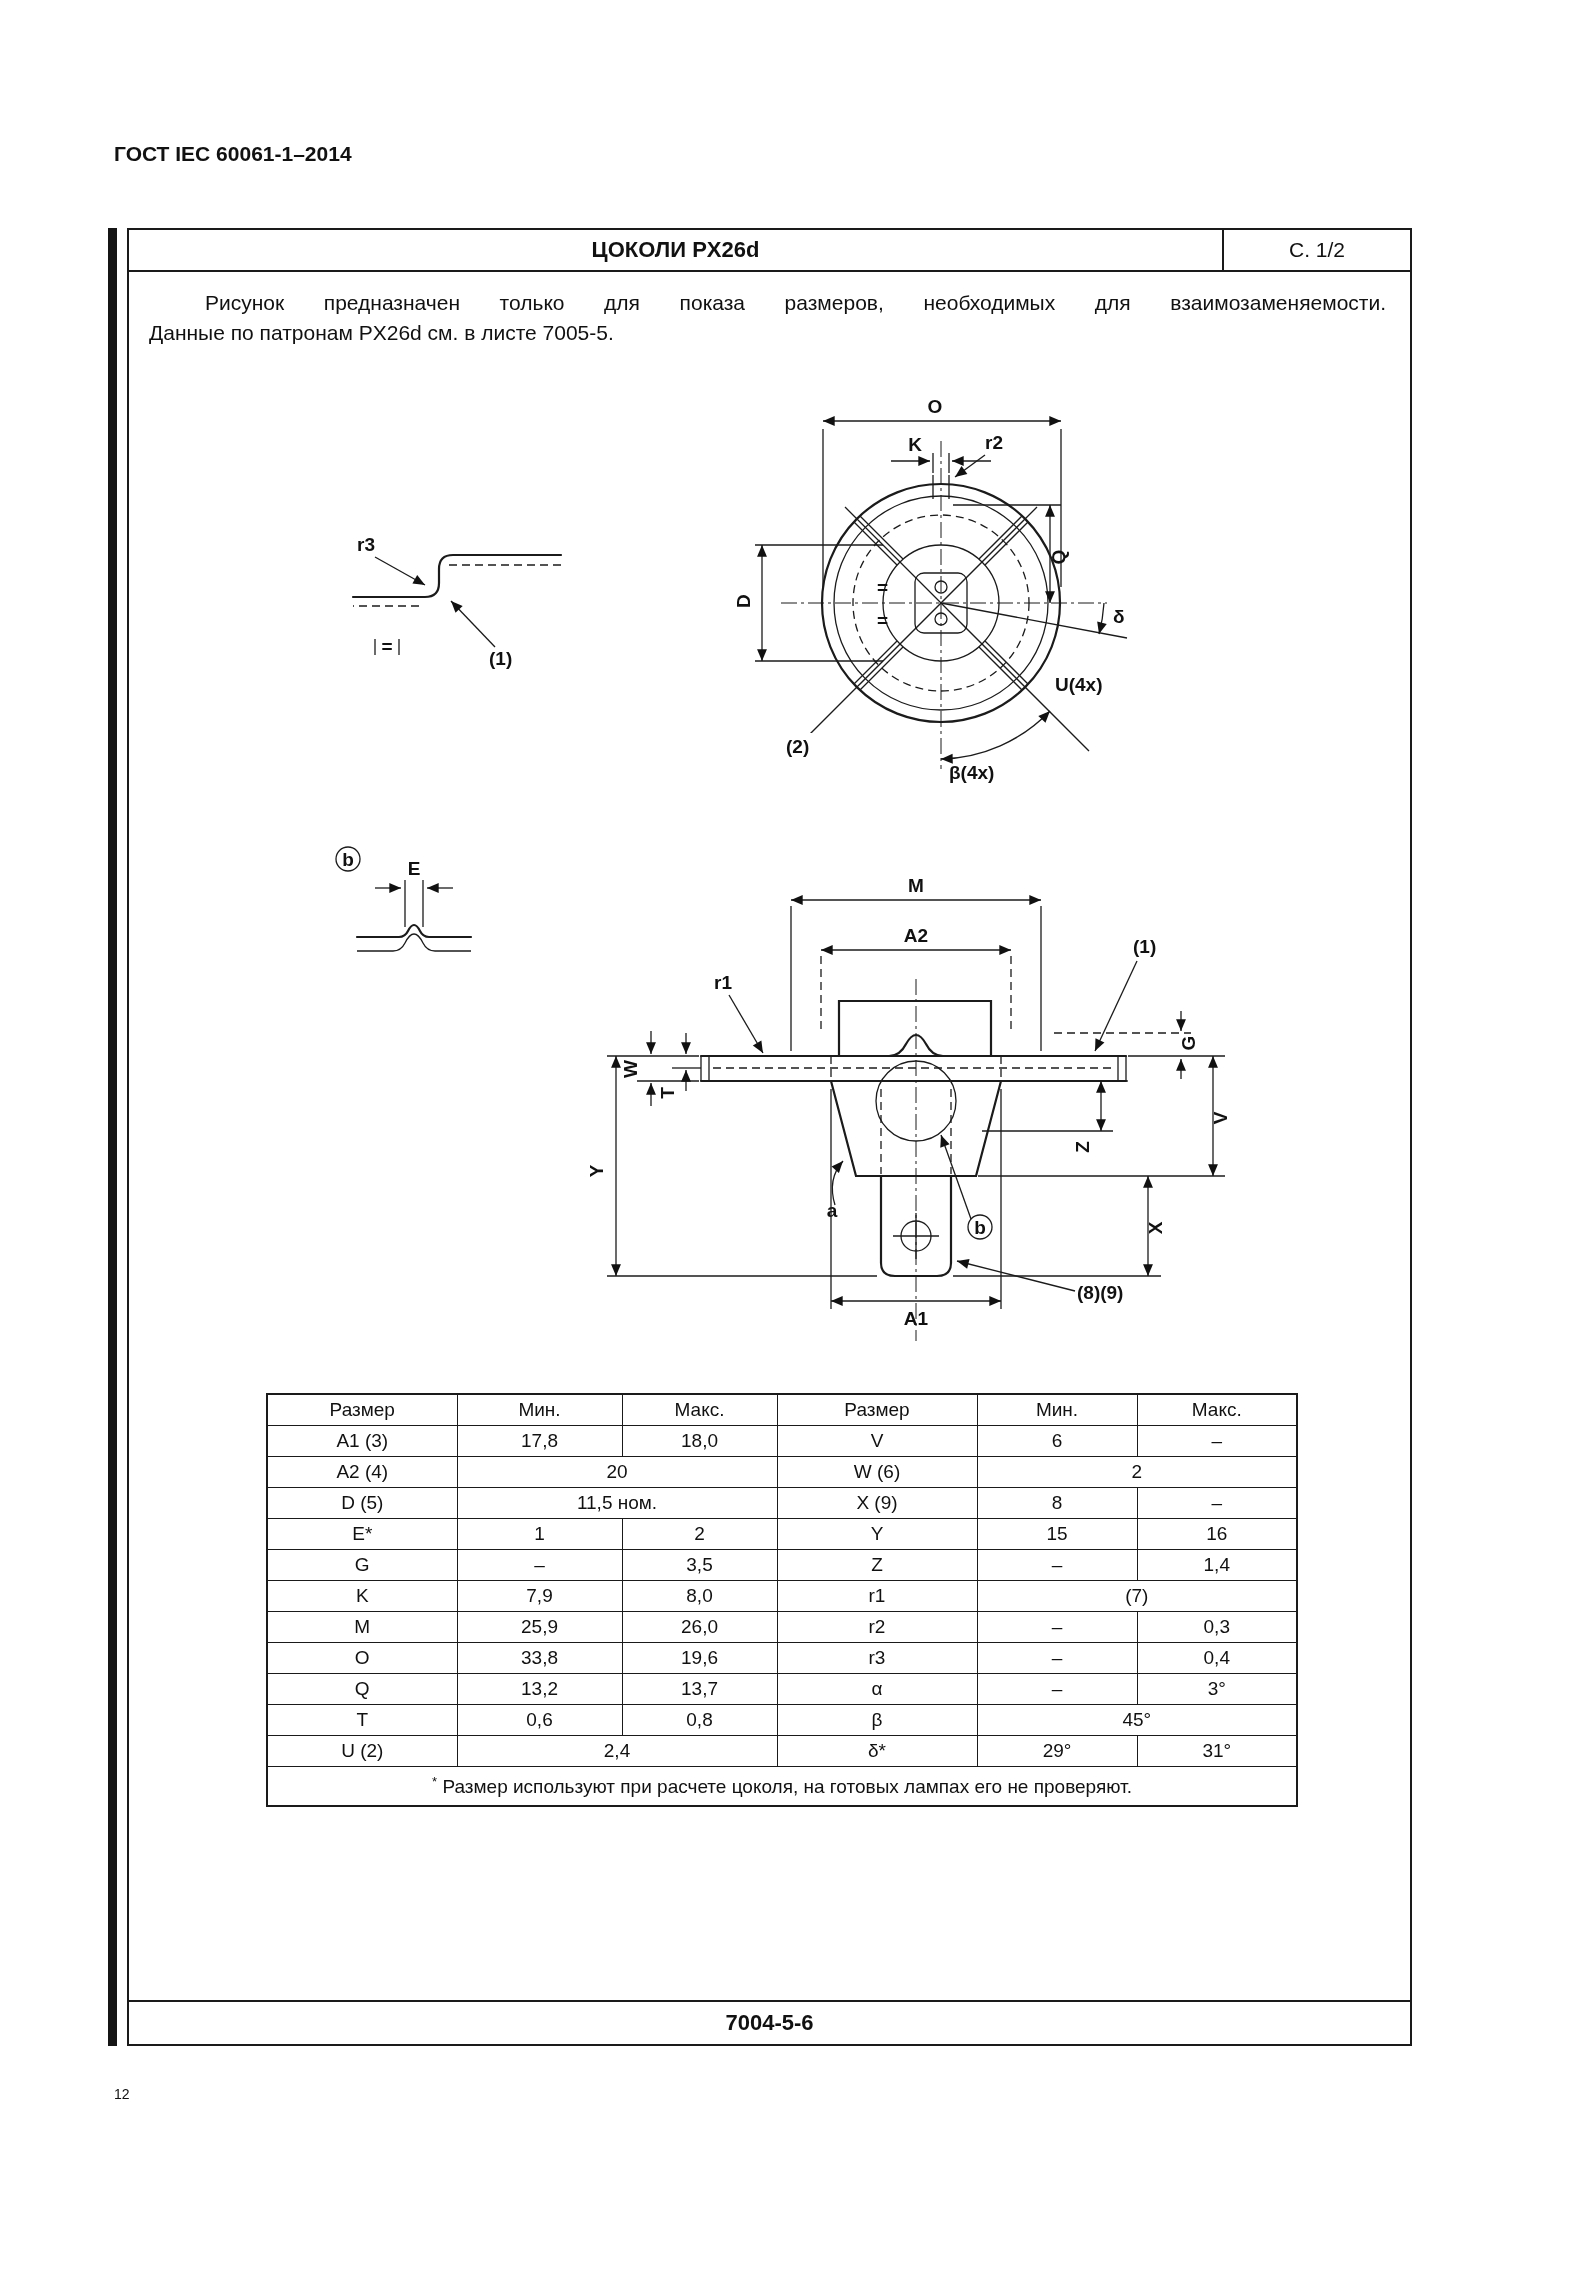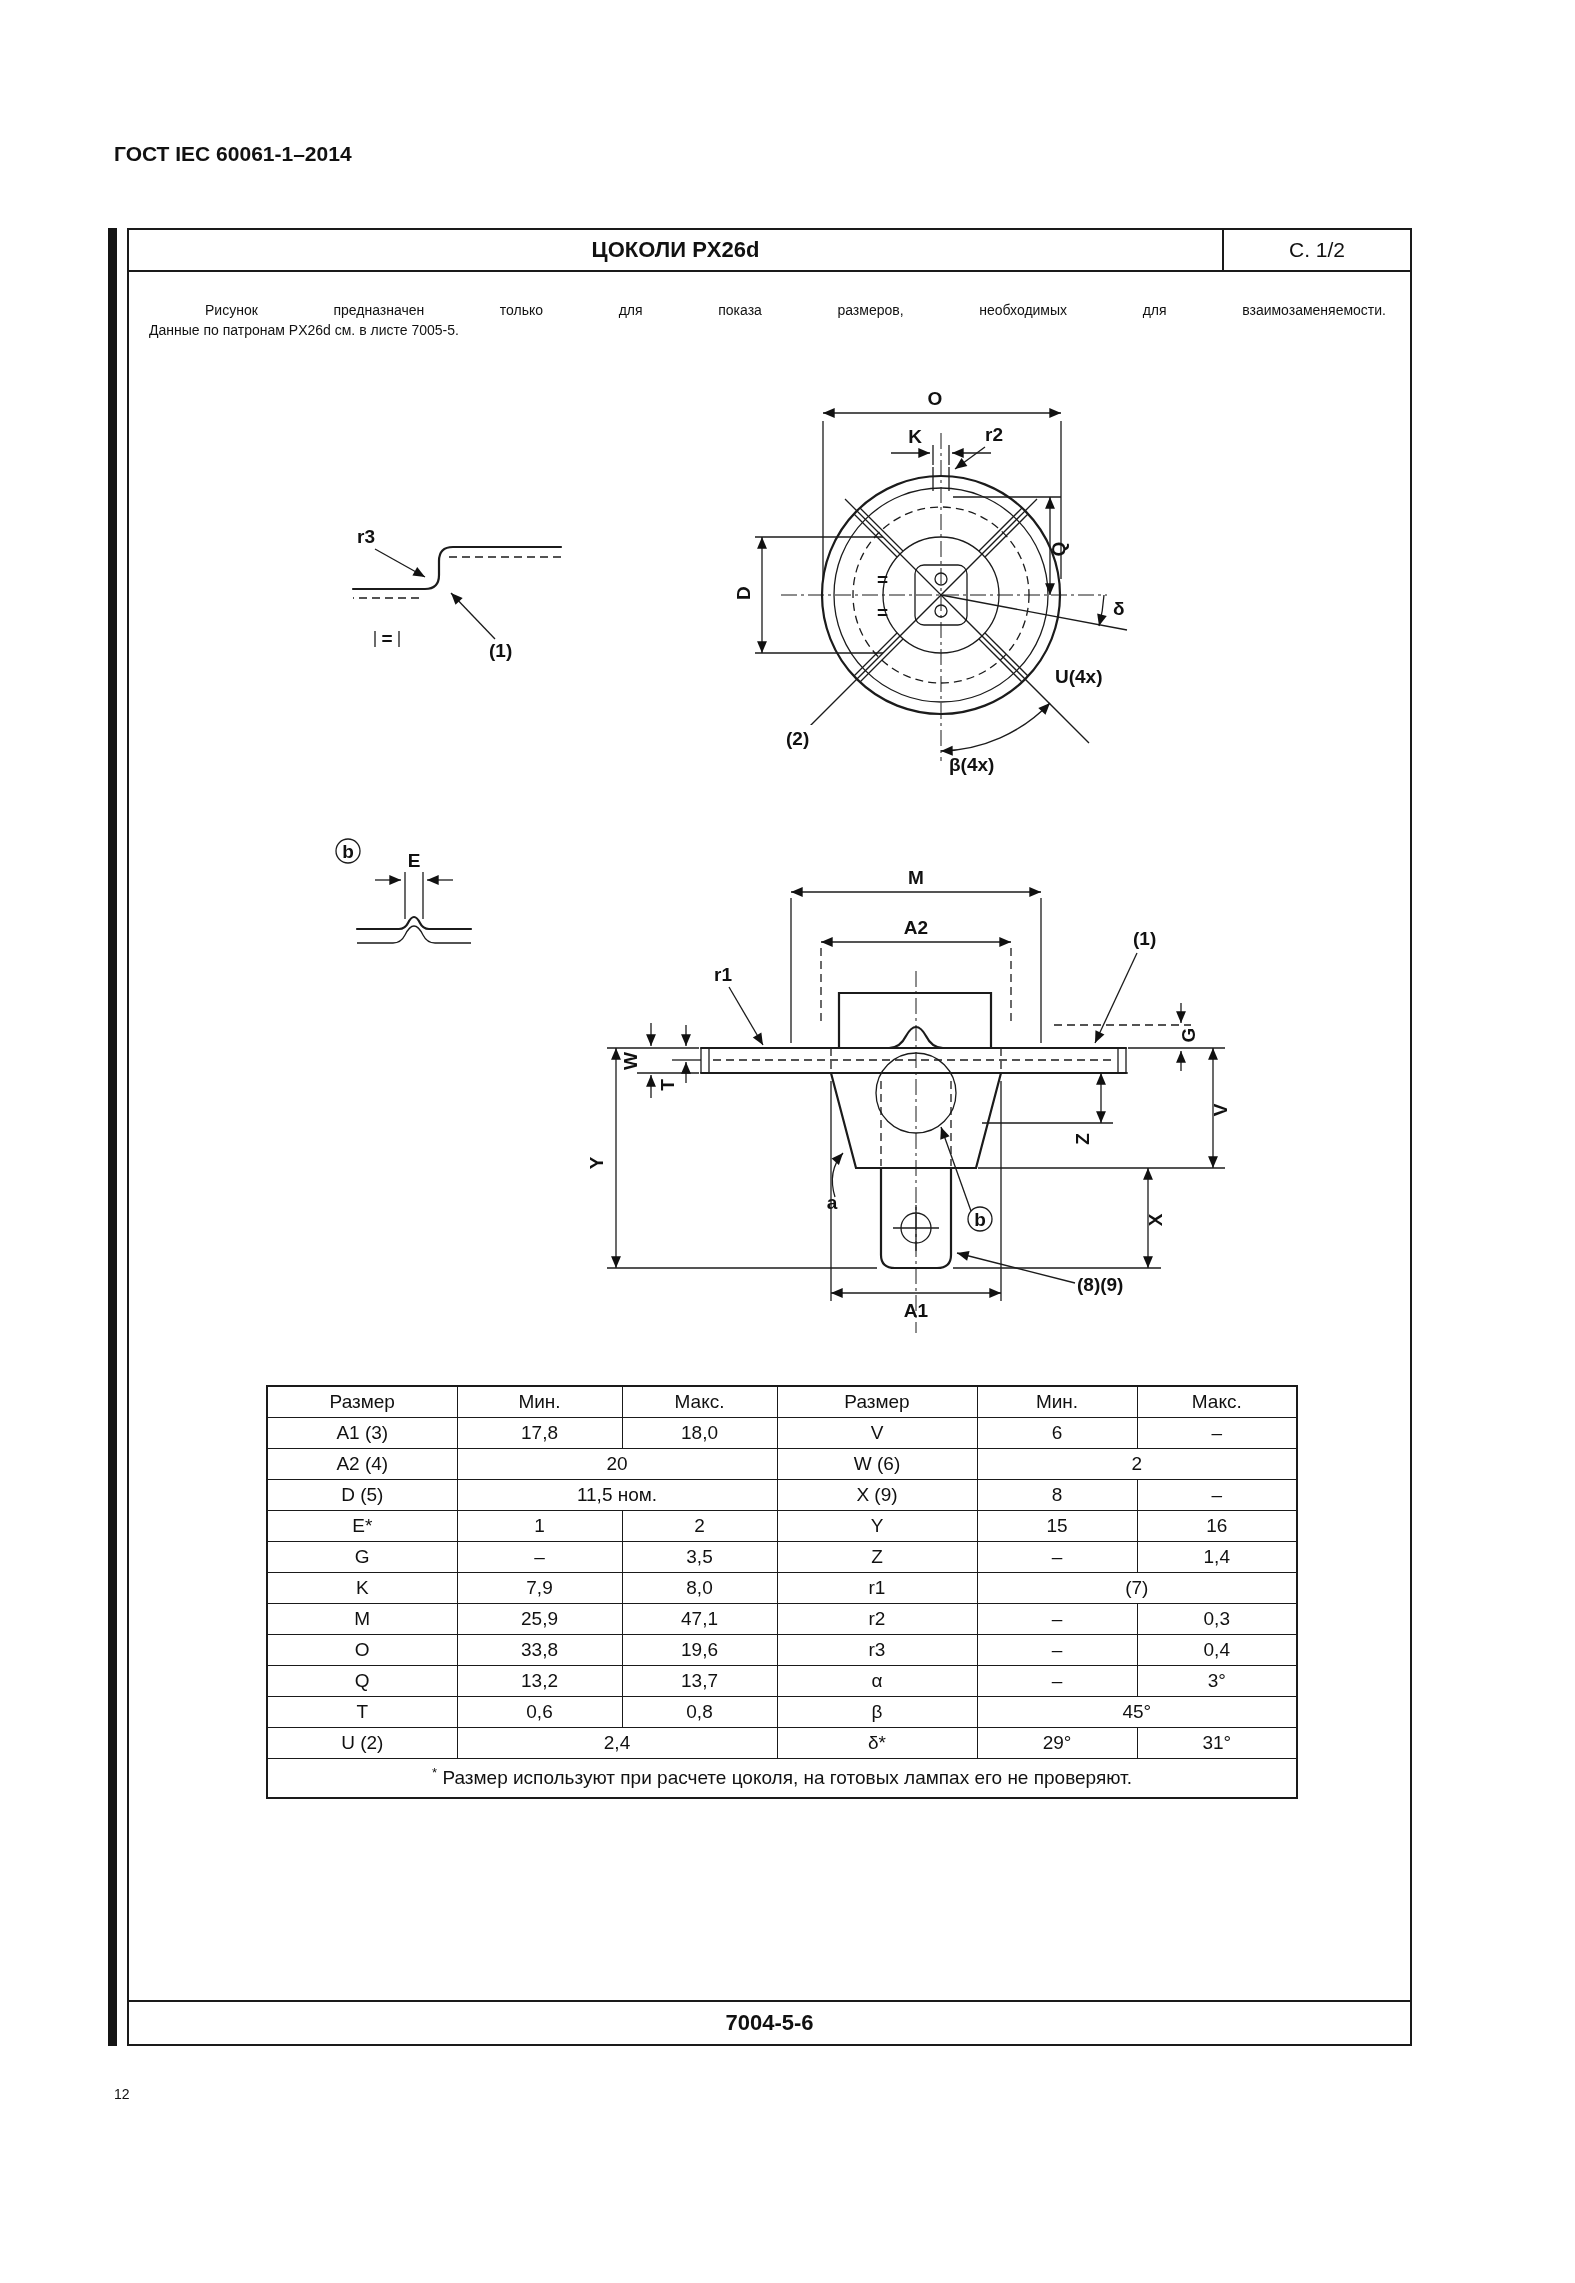--- a/index.html
+++ b/index.html
@@ -13,21 +13,21 @@
   .sheet { position:absolute; left:108px; top:228px; width:1304px; height:1818px; }
   .left-bar { position:absolute; left:0; top:0; width:9px; height:100%; background:#151515; }
   .frame { position:absolute; left:19px; right:0; top:0; bottom:0; border:2px solid #1a1a1a;
            display:flex; flex-direction:column; background:#fff; }
 
   .title-bar { display:flex; align-items:stretch; border-bottom:2px solid #1a1a1a; height:40px; flex:0 0 auto; }
   .title-main { flex:1; display:flex; align-items:center; justify-content:center; font-weight:bold; font-size:22px; }
   .title-page { width:186px; border-left:2px solid #1a1a1a; display:flex; align-items:center; justify-content:center; font-size:21px; }
 
   .content { flex:1 1 auto; position:relative; overflow:hidden; }
-  .intro { margin:28px 24px 0 20px; font-size:14px; line-height:1.45; }
+  .intro { margin:16px 24px 0 20px; font-size:21px; line-height:1.45; }
   .intro .l1 { display:block; text-align:justify; text-align-last:justify; text-indent:56px; }
   .intro .l2 { display:block; }
 
   svg.drawing { display:block; margin-top:42px; }
   .ln   { stroke:#1b1b1b; stroke-width:2.2; fill:none; stroke-linecap:round; }
   .thin { stroke:#1b1b1b; stroke-width:1.3; fill:none; }
   .dash { stroke:#1b1b1b; stroke-width:1.3; fill:none; stroke-dasharray:8 5; }
   .cl   { stroke:#1b1b1b; stroke-width:1;   fill:none; stroke-dasharray:16 4 3 4; }
   .dim  { stroke:#1b1b1b; stroke-width:1.3; fill:none; }
   text.lbl { font-family:"Liberation Sans", sans-serif; font-size:19px; font-weight:bold; fill:#111; }
@@ -317,21 +317,21 @@
             <tr>
               <td>K</td>
               <td>7,9</td>
               <td>8,0</td>
               <td>r1</td>
               <td colspan="2">(7)</td>
             </tr>
             <tr>
               <td>M</td>
               <td>25,9</td>
-              <td>47,1</td>
+              <td>26,0</td>
               <td>r2</td>
               <td>–</td>
               <td>0,3</td>
             </tr>
             <tr>
               <td>O</td>
               <td>33,8</td>
               <td>19,6</td>
               <td>r3</td>
               <td>–</td>

